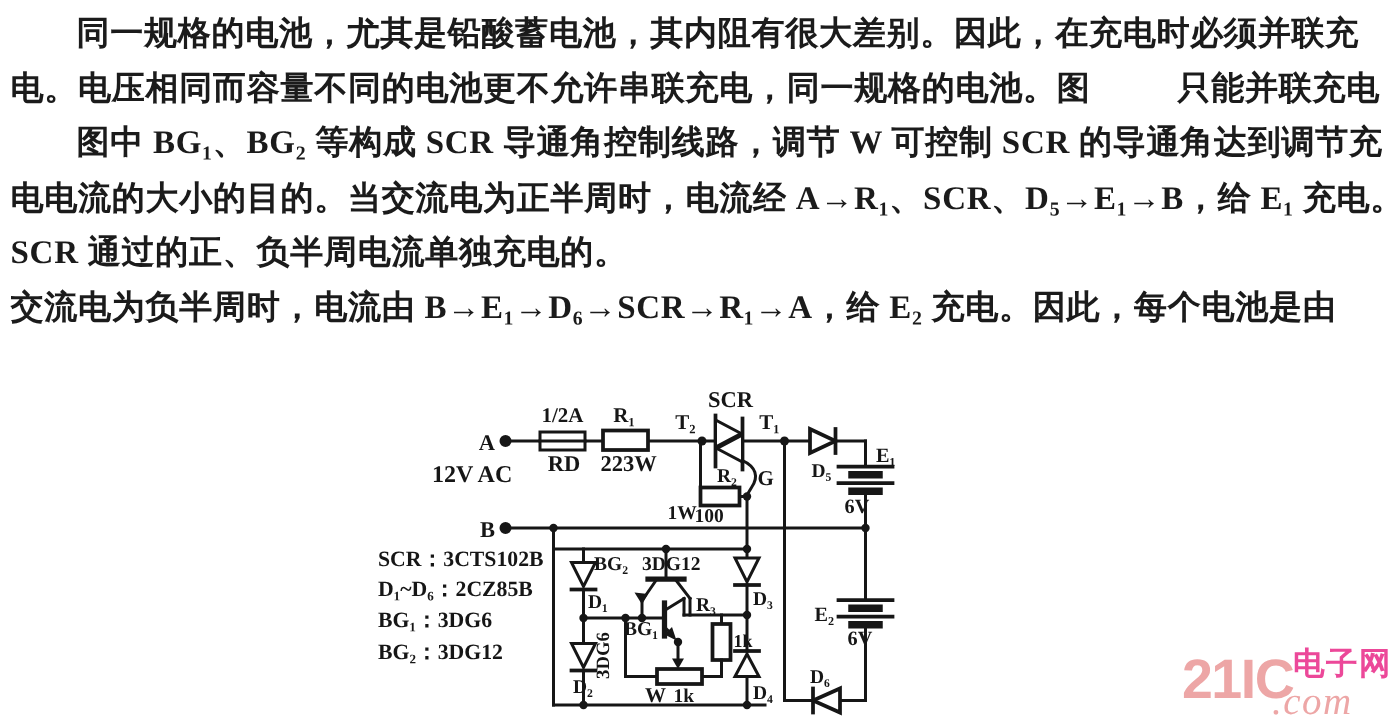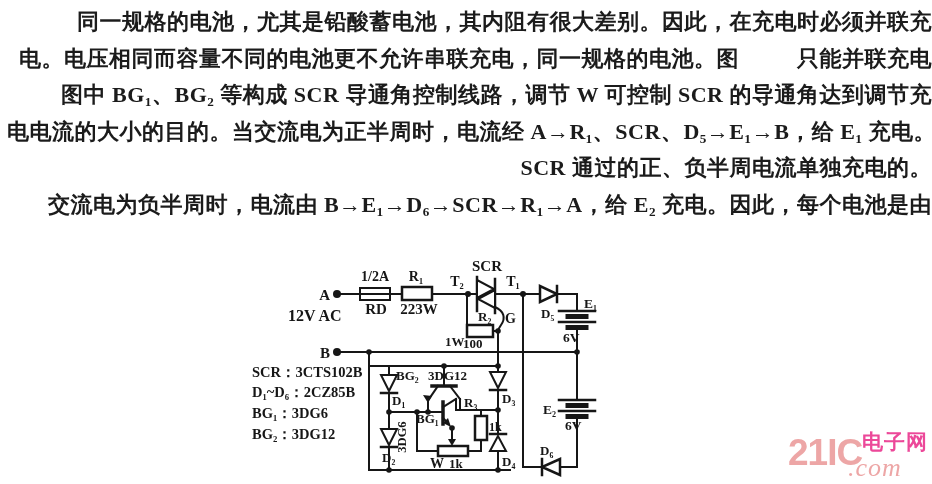--- a/index.html
+++ b/index.html
@@ -1,18 +1,18 @@
 <!DOCTYPE html>
 <html><head>
 <meta charset="utf-8">
 <style>
   html,body{margin:0;padding:0;}
   body{width:932px;height:484px;background:#ffffff;overflow:hidden;
        font-family:"Liberation Serif","DejaVu Serif",serif;color:#1b1b1b;}
-  .page{position:relative;width:907px;height:484px;background:#ffffff;text-align:right;}
+  .page{position:relative;width:907px;height:484px;background:#ffffff;}
   .text-block{position:absolute;left:7px;top:4px;width:925px;
               font-size:22px;font-weight:bold;letter-spacing:0.5px;
               line-height:36.5px;white-space:nowrap;}
   .line{height:36.5px;}
   .indent{padding-left:44px;}
   .fig-gap{display:inline-block;width:58px;}
   svg.circuit{position:absolute;left:240px;top:250px;}
   svg text{font-family:"Liberation Serif","DejaVu Serif",serif;font-weight:bold;fill:#161616;}
   .watermark{position:absolute;left:788px;top:431px;width:144px;height:53px;}
   .wm-brand{position:absolute;left:0;top:3px;line-height:1;

